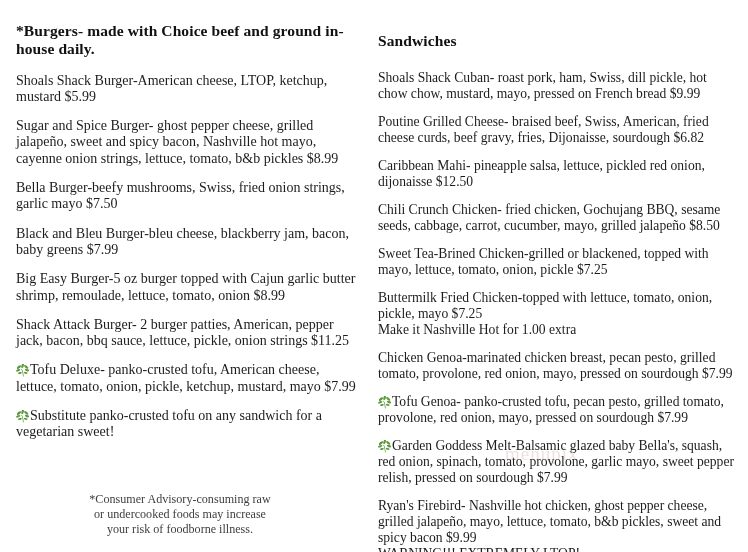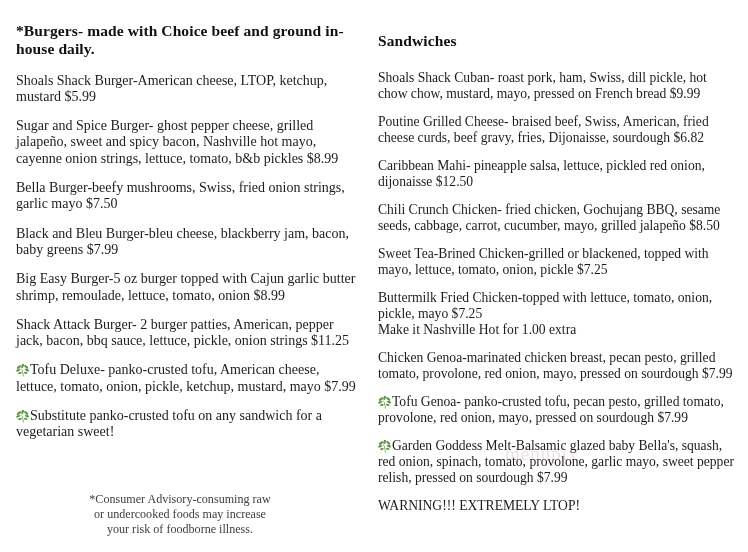--- a/index.html
+++ b/index.html
@@ -198,21 +198,21 @@
                 <path d="M7.0 12.6 C6.8 9.5 6.3 7.0 5.2 5.0 L5.9 4.7 C7.0 6.8 7.5 9.4 7.7 12.6 Z"></path>
                 <ellipse cx="3.0" cy="3.1" rx="2.5" ry="1.25" transform="rotate(-38 3.0 3.1)"></ellipse>
                 <ellipse cx="6.6" cy="1.8" rx="2.3" ry="1.15" transform="rotate(-72 6.6 1.8)"></ellipse>
                 <ellipse cx="10.2" cy="2.9" rx="2.5" ry="1.2" transform="rotate(38 10.2 2.9)"></ellipse>
                 <ellipse cx="2.2" cy="6.3" rx="2.2" ry="1.1" transform="rotate(-20 2.2 6.3)"></ellipse>
                 <ellipse cx="11.0" cy="6.1" rx="2.2" ry="1.1" transform="rotate(20 11.0 6.1)"></ellipse>
                 <ellipse cx="4.0" cy="9.0" rx="1.9" ry="0.95" transform="rotate(-14 4.0 9.0)"></ellipse>
                 <ellipse cx="9.7" cy="8.9" rx="1.9" ry="0.95" transform="rotate(14 9.7 8.9)"></ellipse>
               </g>
             </svg></span><span>Garden Goddess Melt-Balsamic glazed baby Bella's, squash, red onion, spinach, tomato, provolone, garlic mayo, sweet pepper relish, pressed on sourdough $7.99</span></p>
-        <p class="item"><span class="sub-line">WARNING!!! EXTREMELY LTOP!</span></p>
+        <p class="item"><span>Ryan's Firebird- Nashville hot chicken, ghost pepper cheese, grilled jalapeño, mayo, lettuce, tomato, b&amp;b pickles, sweet and spicy bacon $9.99</span><span class="sub-line">WARNING!!! EXTREMELY LTOP!</span></p>
       </div>
   </div>
 
   <div class="advisory">
     <span>*Consumer Advisory-consuming raw</span><br>
     <span>or undercooked foods may increase</span><br>
     <span>your risk of </span><span class="spell">foodborne</span><span> illness.</span>
   </div>
 
   <div class="watermark">menupix</div>

